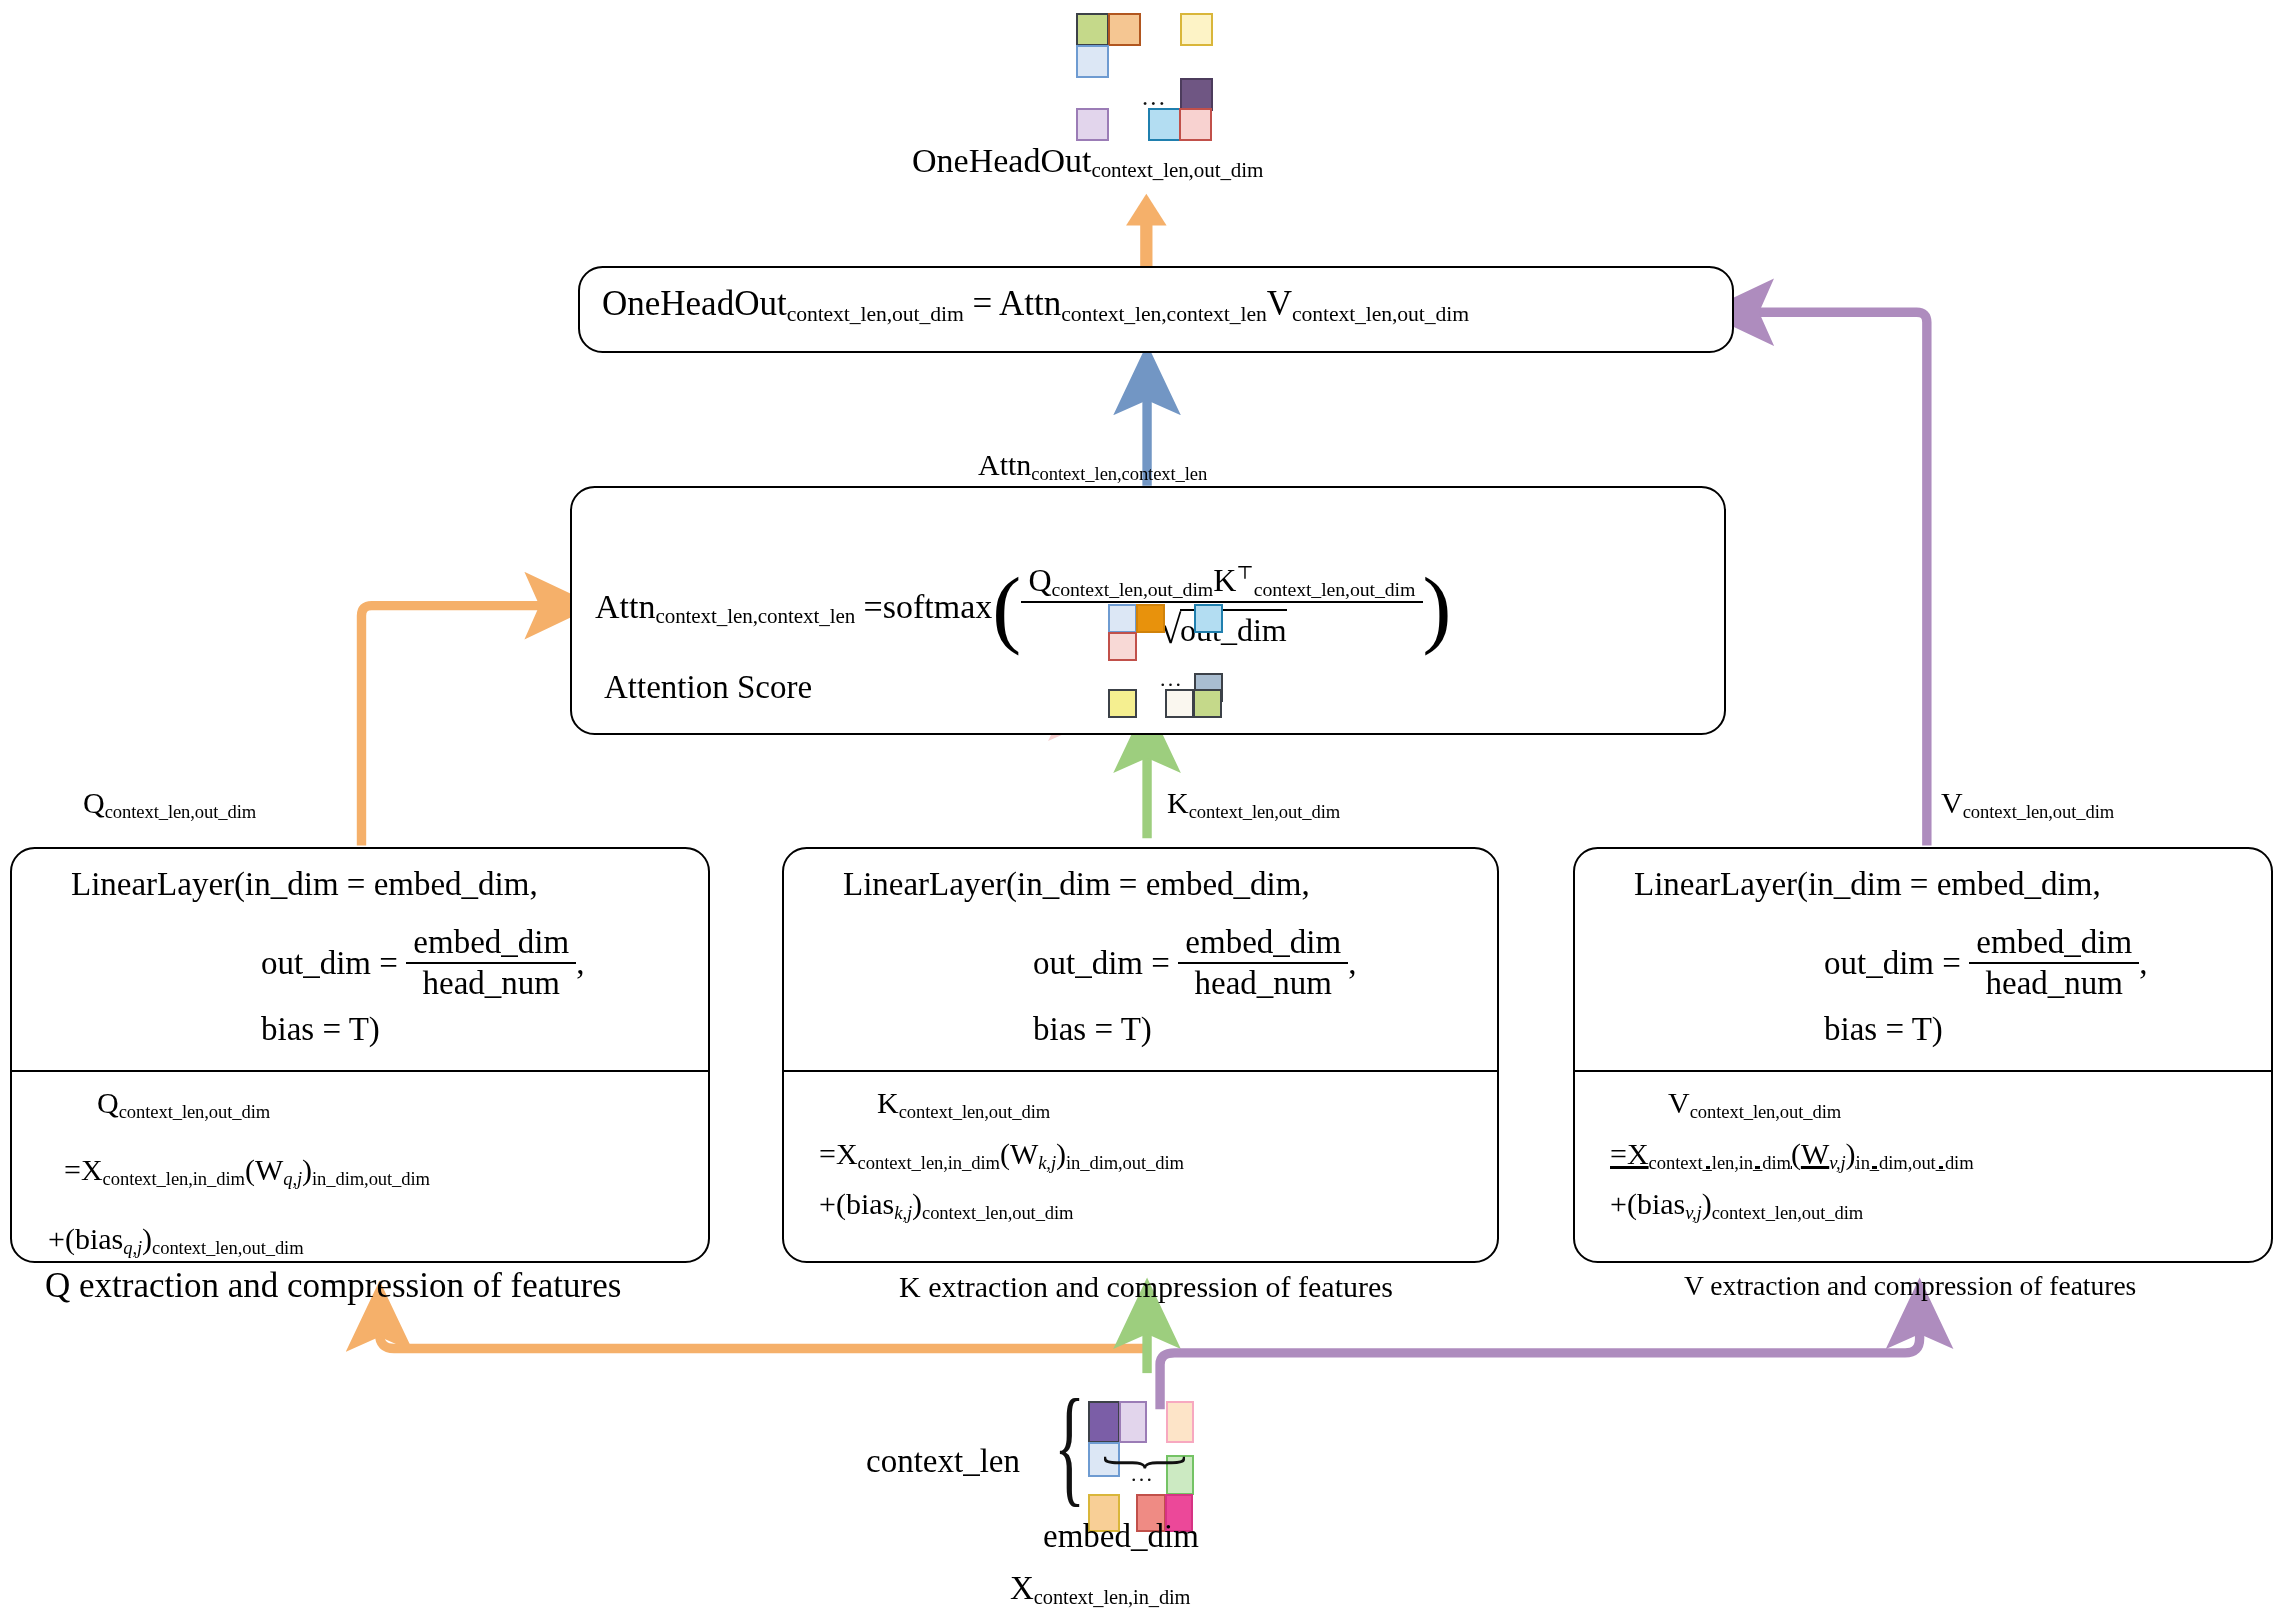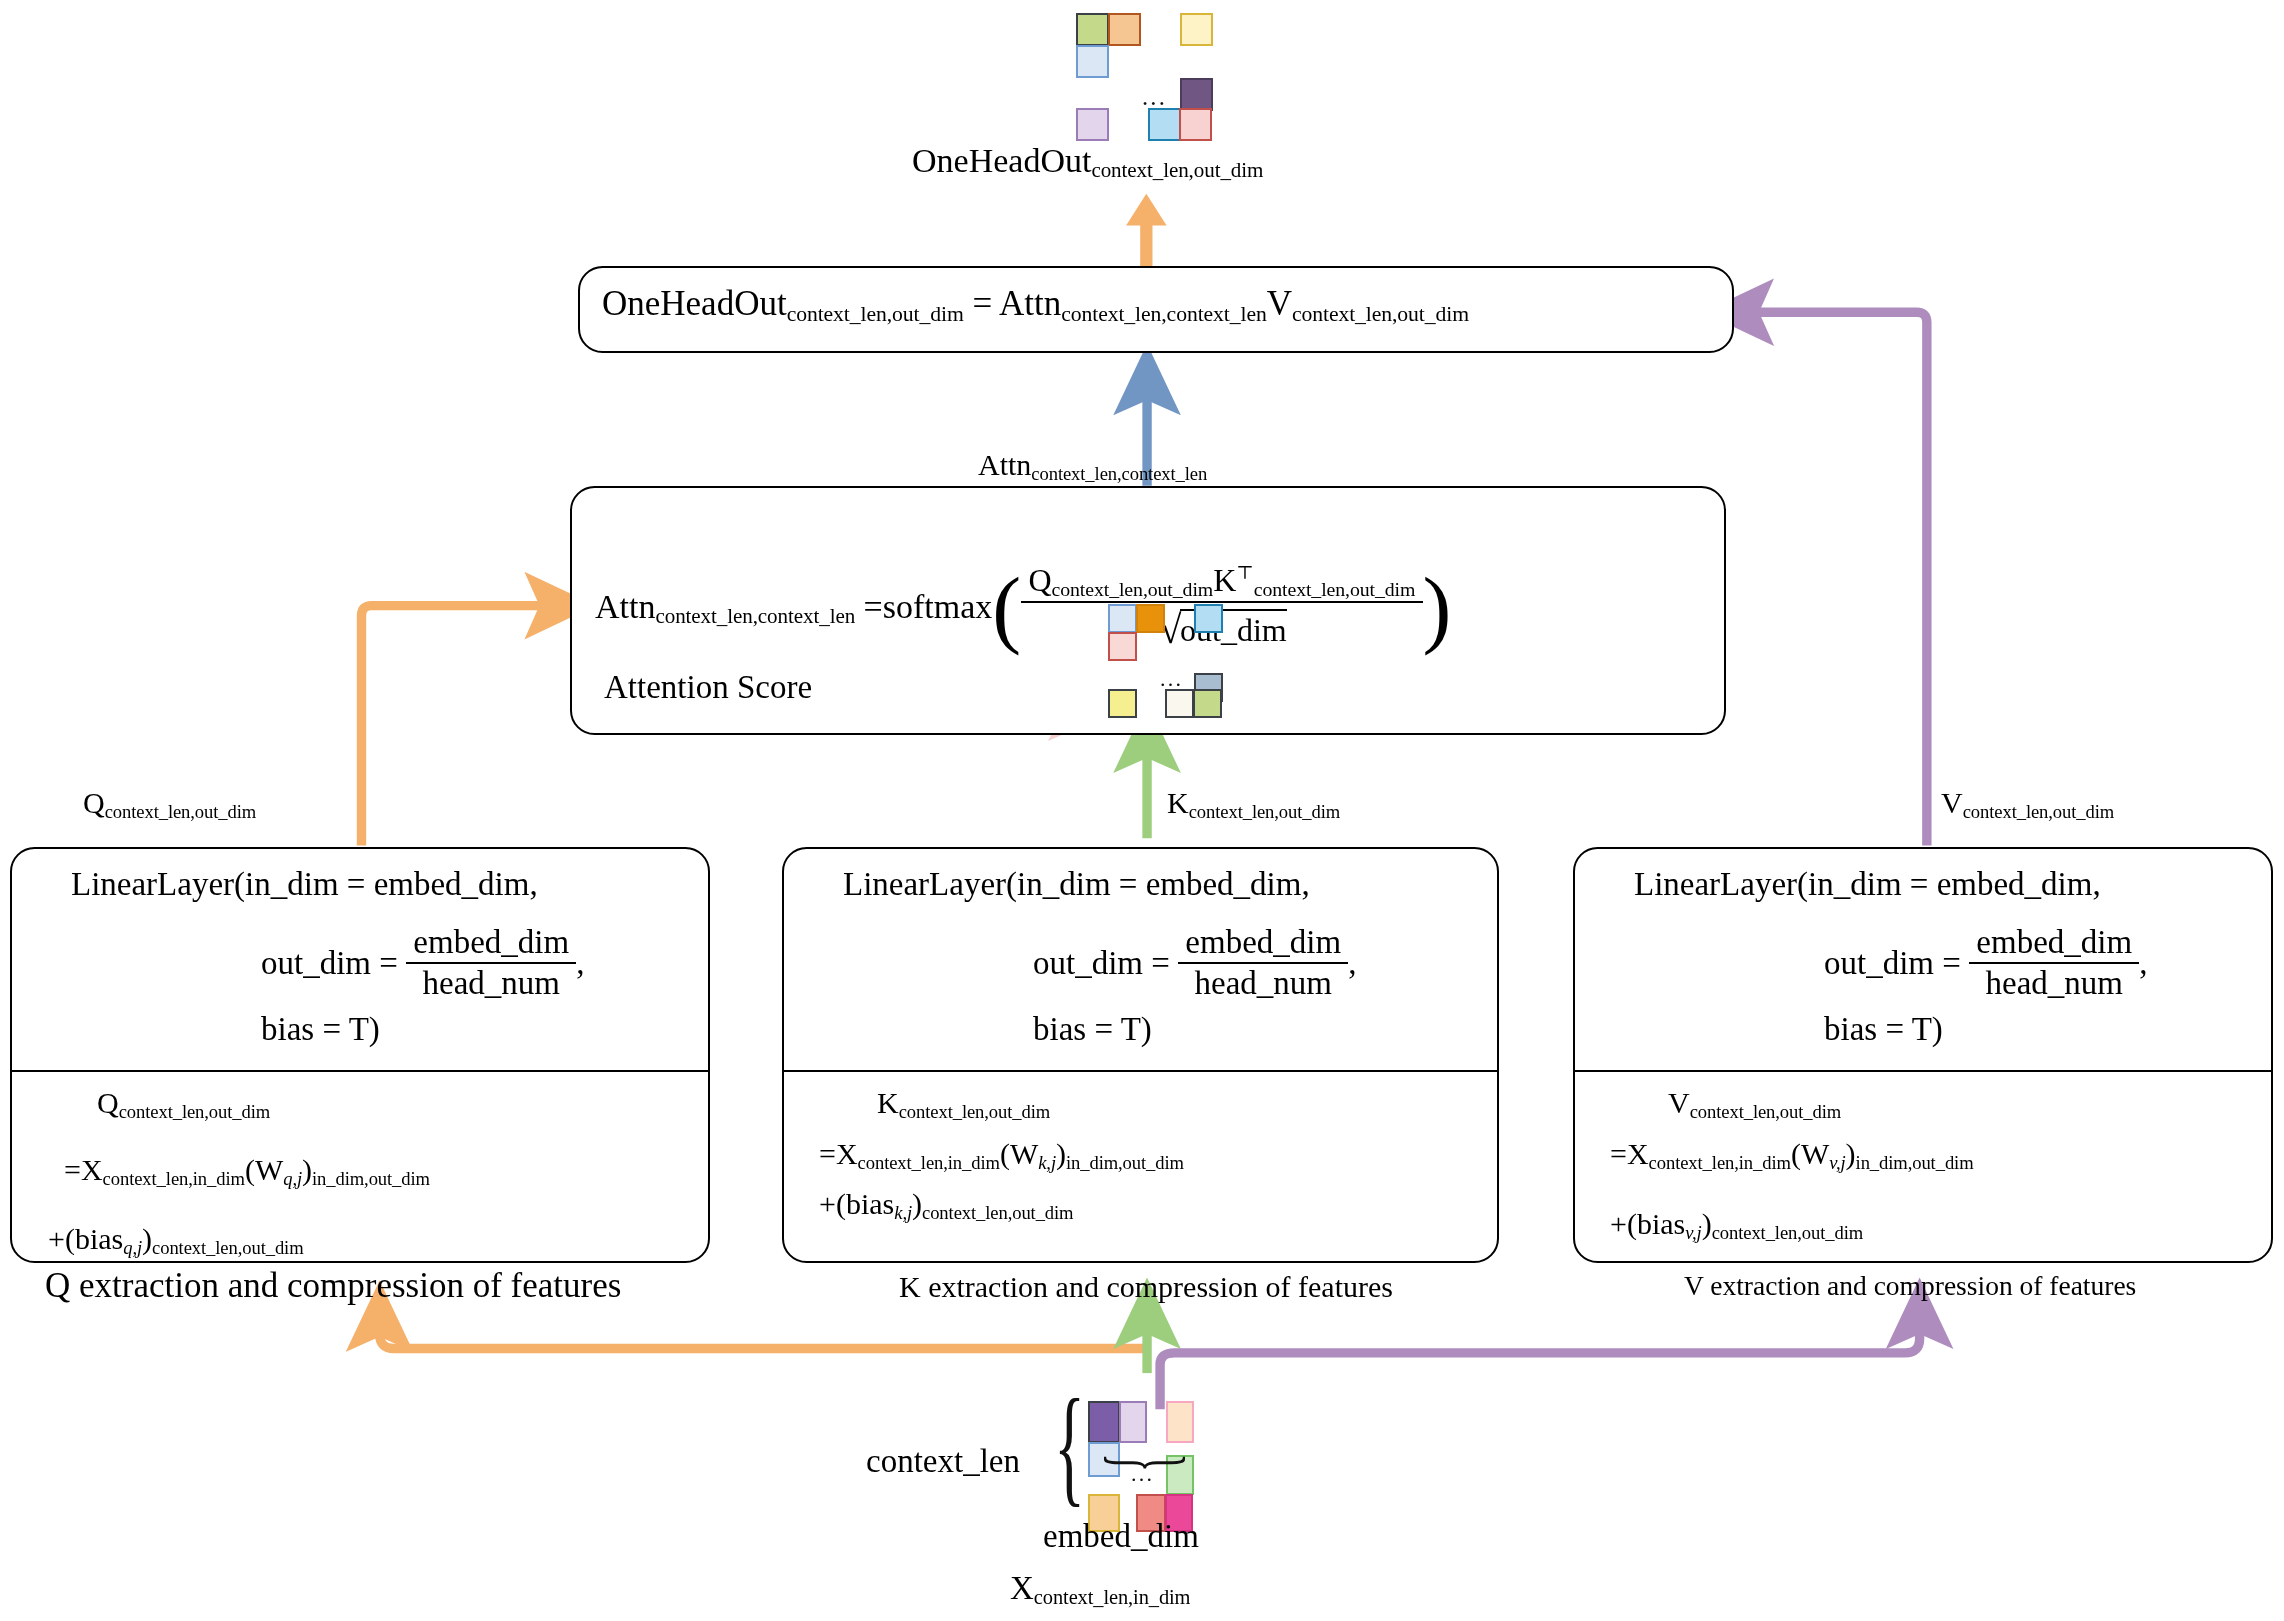--- a/index.html
+++ b/index.html
@@ -266,24 +266,24 @@
       </span><span>,</span>
     </div>
 
     <div class="txt" style="left:249px;top:162px;font-size:33px;">bias = T)</div>
 
     <div class="divider" style="top:221px;"></div>
 
     <div class="txt" style="left:93px;top:237px;font-size:30px;">
       <span>V</span><span class="sub">context_len,out_dim</span>
     </div>
-    <div class="txt" style="left:35px;top:288px;font-size:30px;">
+    <div class="txt" style="left:35px;top:288px;font-size:30px;text-decoration:underline;">
       <span>=X</span><span class="sub">context_len,in_dim</span><span>(</span><span>W</span><span class="sub ital">v,j</span><span>)</span><span class="sub">in_dim,out_dim</span>
     </div>
-    <div class="txt" style="left:35px;top:338px;font-size:30px;margin-top:20px;">
+    <div class="txt" style="left:35px;top:338px;font-size:30px;">
       <span>+(bias</span><span class="sub ital">v,j</span><span>)</span><span class="sub">context_len,out_dim</span>
     </div>
   </div>
   <div class="txt" style="left:1684px;top:1270px;font-size:27.5px;">V extraction and compression of features</div>
 
   <div style="position:absolute;left:1088px;top:1401px;width:116px;height:112px;">
     <div class="cell" style="left:0px; top:0px; width:32px;height:42px;background:#7b5ea7;border:2.9px solid #3c4148;"></div>
     <div class="cell" style="left:31px;top:0px; width:27.5px;height:42px;background:#e2d5ec;border:2.9px solid #9b7cb6;"></div>
     <div class="cell" style="left:78px;top:0px;width:27.5px;height:42px;background:#fde4c8;border:2.9px solid #f7a8c0;"></div>
     <div class="cell" style="left:0px; top:41px;width:32px;height:35px;background:#dce7f5;border:2.9px solid #6e9bd1;"></div>

